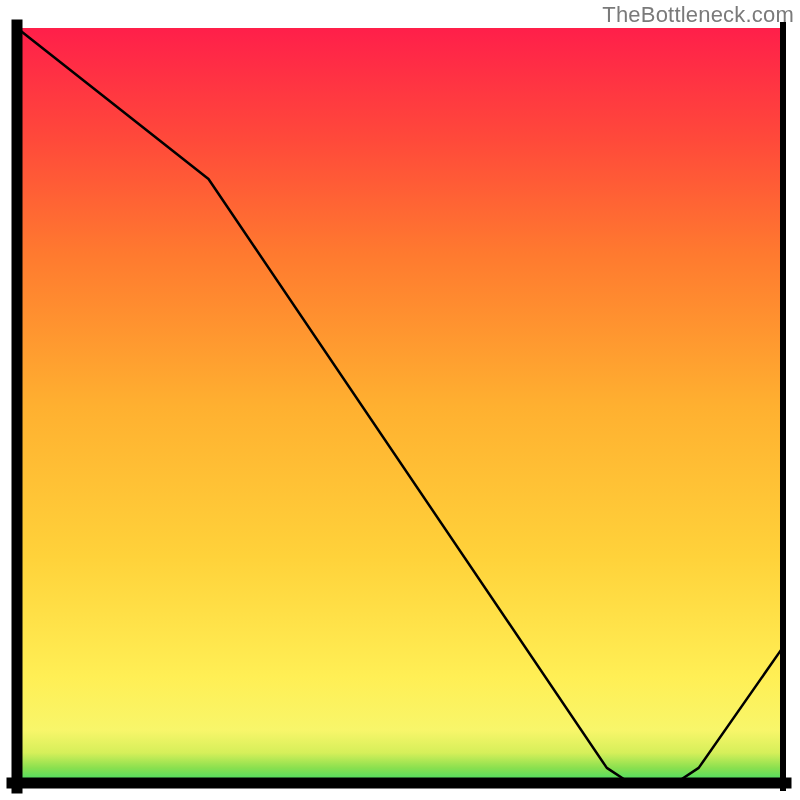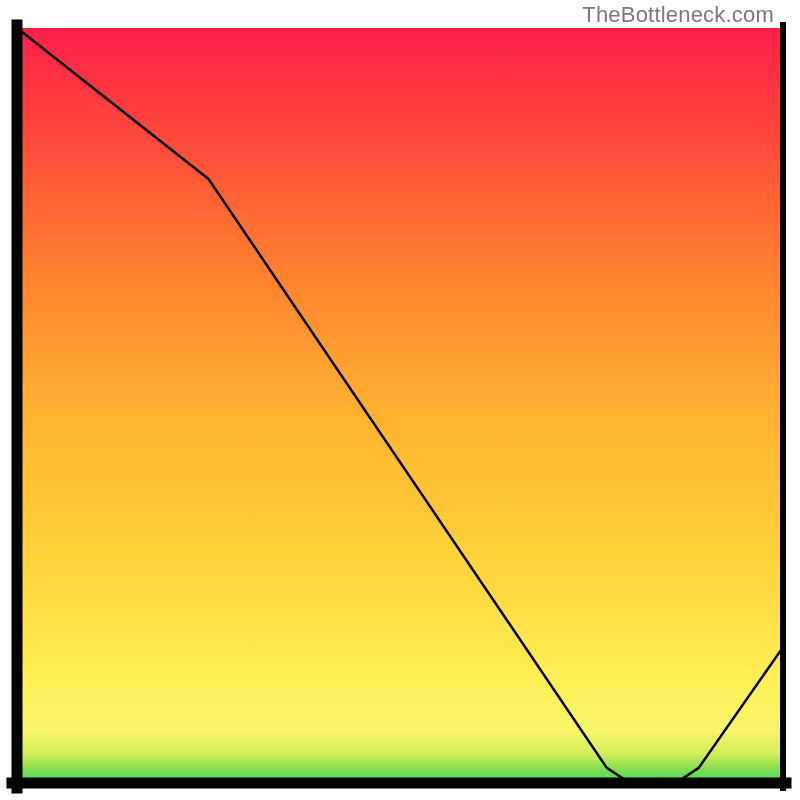--- a/index.html
+++ b/index.html
@@ -11,21 +11,21 @@
     overflow: hidden;
   }
   .wrap {
     position: relative;
     width: 800px;
     height: 800px;
   }
   .attribution {
     position: absolute;
     top: 2px;
-    right: 26px;
+    right: 6px;
     font-family: Arial, Helvetica, sans-serif;
     font-size: 22px;
     color: #7a7a7a;
     letter-spacing: 0.2px;
   }
   svg {
     display: block;
   }
 </style>
 </head>

